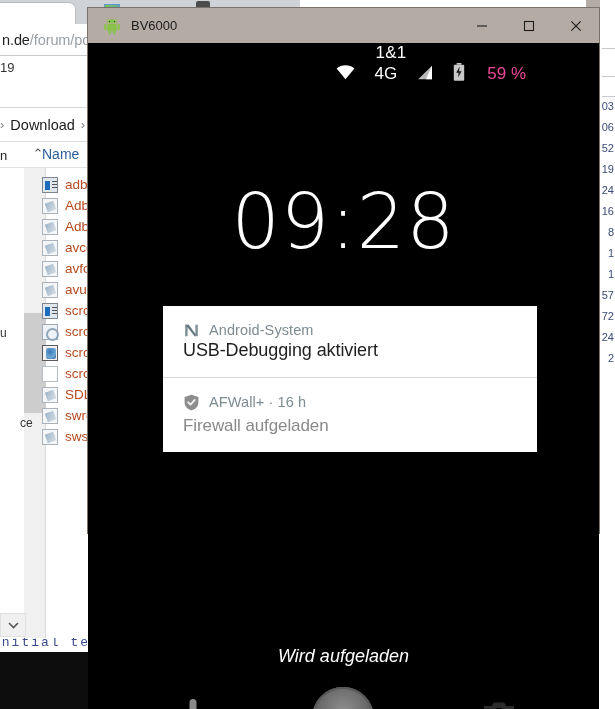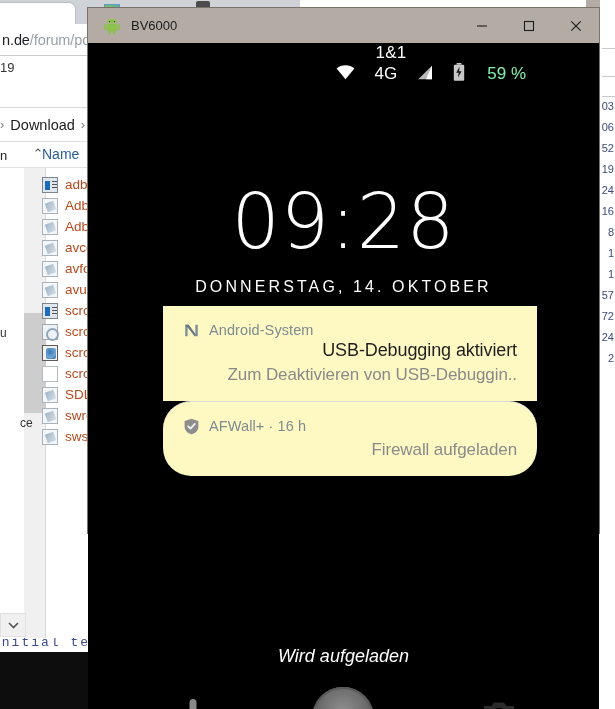--- a/index.html
+++ b/index.html
@@ -204,39 +204,39 @@
     position: absolute; left: 0; top: 0; width: 511px; height: 44px;
     display: flex; align-items: center; flex-direction: column;
   }
   .carrier {
     margin-left: 95px; font-size: 17px; color: #ffffff; letter-spacing: 0.3px;
   }
   .status-right {
     margin-left: auto; margin-right: 73px;
     display: flex; align-items: center; gap: 20px;
   }
-  .battery-pct { font-size: 17px; color: #86efac; margin-left: 2px; }
+  .battery-pct { font-size: 17px; color: #ec4899; margin-left: 2px; }
 
   .clock {
     position: absolute; left: 0; top: 136px; width: 511px;
     text-align: center; font-size: 76px; line-height: 86px;
     color: #ffffff; font-weight: 200; letter-spacing: 1px;
     font-family: "DejaVu Sans", sans-serif;
   }
   .datetext {
     position: absolute; left: 0; top: 235px; width: 511px;
     text-align: center; font-size: 16px; color: #ffffff;
     letter-spacing: 3.1px; font-weight: 400;
   }
 
   .notifs { position: absolute; left: 75px; top: 263px; width: 374px; }
   .notif {
-    background: #fef9c3; padding: 14px 20px 16px 20px; text-align: right;
-  }
-  .notif + .notif { border-top: 1px solid #d8d8d8; border-radius: 28px; }
+    background: #ffffff; padding: 14px 20px 16px 20px;
+  }
+  .notif + .notif { border-top: 1px solid #d8d8d8; }
   .notif-head { display: flex; align-items: center; gap: 9px; height: 20px; }
   .notif-app {
     font-size: 14.5px; color: #7d8b92; letter-spacing: 0.1px;
   }
   .notif-title {
     margin-top: 0; font-size: 18px; color: #1f1f1f; letter-spacing: -0.1px;
   }
   .notif-body {
     margin-top: 4px; font-size: 17px; color: #8a8a8a; letter-spacing: -0.1px;
   }
@@ -459,36 +459,34 @@
               <rect x="3.6" y="0" width="4.8" height="1.7" fill="#c9c9c9"></rect>
               <rect x="0.8" y="1.7" width="10.4" height="16.1" rx="1" fill="#c9c9c9"></rect>
               <path d="M6.6 3.6 L3.2 9.8 L5.6 9.8 L5 14.6 L8.6 8.2 L6.1 8.2 Z" fill="#1a1a1a"></path>
             </svg>
           </span>
           <span class="battery-pct">59 %</span>
         </span>
       </div>
 
       <div class="clock">09:28</div>
-      <div class="datetext">DONNERSTAG, 14. OKTOBER</div>
 
       <div class="notifs">
 
         <div class="notif">
           <div class="notif-head">
             <span class="nougat-ico">
               <svg width="17" height="17" viewBox="0 0 17 17">
                 <path d="M2.2 14.2 L2.2 2.8 L5.6 2.8 L12.4 12.0 L12.4 2.8 L14.8 2.8 L14.8 14.2 L11.4 14.2 L4.6 5.0 L4.6 14.2 Z" fill="#7d8f96"></path>
                 <path d="M2.2 2.8 L5.6 2.8 L12.4 12.0 L12.4 14.2 Z" fill="#5d7178" opacity="0.75"></path>
               </svg>
             </span>
             <span class="notif-app">Android-System</span>
           </div>
           <div class="notif-title">USB-Debugging aktiviert</div>
-          <div class="notif-body">Zum Deaktivieren von USB-Debuggin..</div>
         </div>
 
         <div class="notif">
           <div class="notif-head">
             <span class="shield-ico">
               <svg width="17" height="17" viewBox="0 0 17 17">
                 <path d="M8.5 0.8 L15.4 3.1 L15.4 8.6 C15.4 12.6 12.4 15.4 8.5 16.4 C4.6 15.4 1.6 12.6 1.6 8.6 L1.6 3.1 Z" fill="#8d8d8d"></path>
                 <path d="M5.2 8.3 L7.5 10.6 L11.8 5.9" stroke="#efefef" stroke-width="1.9" fill="none" stroke-linecap="round" stroke-linejoin="round"></path>
               </svg>
             </span>

